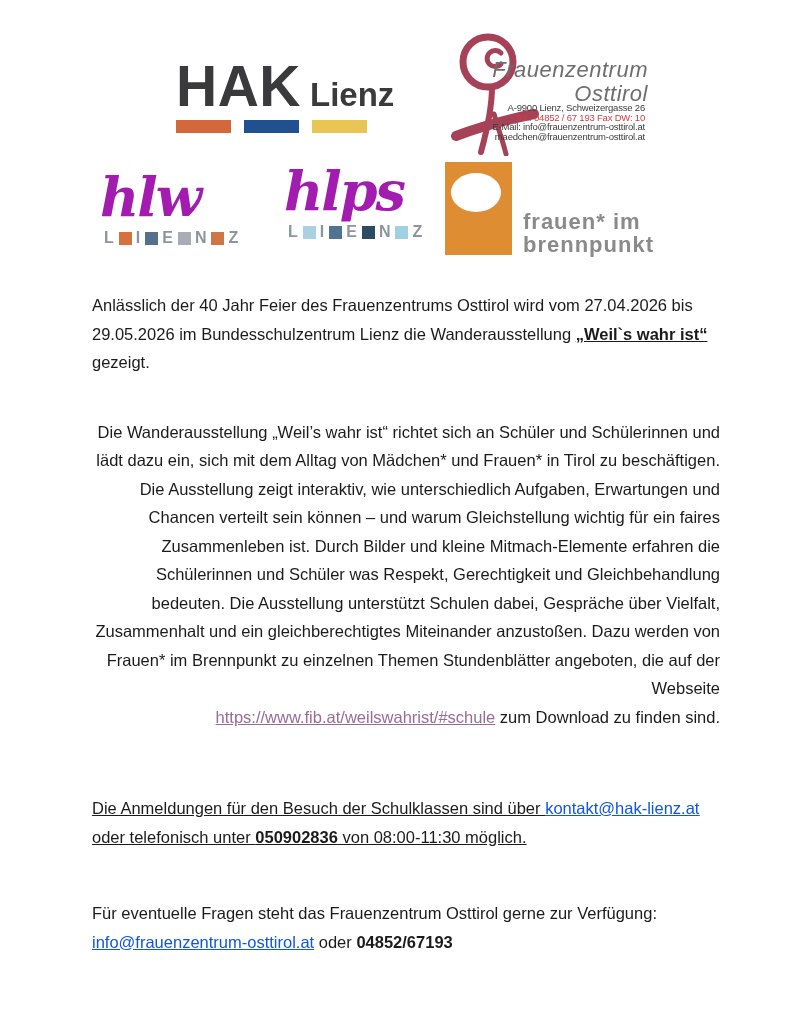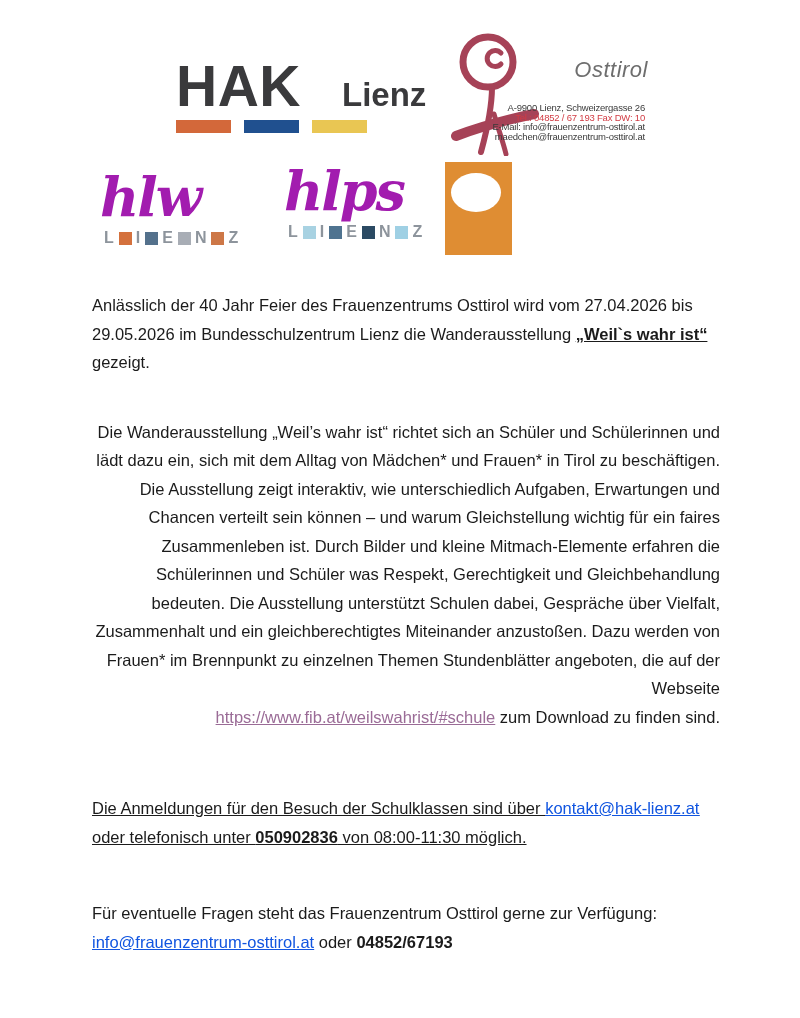--- a/index.html
+++ b/index.html
@@ -3,21 +3,21 @@
 <meta charset="utf-8">
 <style>
   html,body { margin:0; padding:0; }
   body {
     width:800px; height:1018px; background:#ffffff; position:relative;
     font-family:"Liberation Sans", sans-serif; color:#1b1b1b; overflow:hidden;
   }
 
   
   .hak-logo { position:absolute; left:176px; top:58px; }
-  .hak-text { display:flex; align-items:baseline; line-height:1;gap:32px; }
+  .hak-text { display:flex; align-items:baseline; line-height:1; }
   .hak-acronym { font-size:57px; font-weight:700; color:#3a3a3c; letter-spacing:0.5px; }
   .hak-city { font-size:33px; font-weight:700; color:#3a3a3c; margin-left:9px; }
   .hak-bars { display:flex; gap:13px; margin-top:5px; }
   .hak-bar { width:55px; height:13px; }
 
   
   .fz-symbol { position:absolute; left:448px; top:24px; width:92px; height:132px; }
   .fz-title {
     position:absolute; left:430px; top:58px; width:218px; text-align:right;
     font-style:italic; color:#6e6e6e; font-size:22px; line-height:24px; letter-spacing:0.5px;
@@ -77,20 +77,21 @@
 <div class="fz-symbol" style="color: rgb(166, 66, 87);">
   <svg width="92" height="132" viewBox="0 0 92 132">
     <circle cx="40" cy="38" r="25" fill="none" stroke="currentColor" stroke-width="7"></circle>
     <path d="M53 29 a8 8 0 1 0 0 11" fill="none" stroke="currentColor" stroke-width="5" stroke-linecap="round"></path>
     <path d="M44 63 C 44 80 39 106 33 128" fill="none" stroke="currentColor" stroke-width="6" stroke-linecap="round"></path>
     <path d="M46 90 C 50 104 55 118 58 130" fill="none" stroke="currentColor" stroke-width="5" stroke-linecap="round"></path>
     <path d="M8 112 C 32 103 62 95 86 90" fill="none" stroke="currentColor" stroke-width="10" stroke-linecap="round"></path>
   </svg>
 </div>
 <div class="fz-title">
+  <div>Frauenzentrum</div>
   <div>Osttirol</div>
 </div>
 <div class="fz-contact">
   <div>A-9900 Lienz, Schweizergasse 26</div>
   <div style="color: rgb(210, 60, 68);">Tel.: 04852 / 67 193 Fax DW: 10</div>
   <div>E-Mail: info@frauenzentrum-osttirol.at</div>
   <div>maedchen@frauenzentrum-osttirol.at</div>
 </div>
 
 <div class="school-logo hlw-logo">
@@ -120,20 +121,24 @@
     <span class="lienz-letter">N</span>
     <span class="lienz-square" style="background: rgb(159, 208, 228);"></span>
     <span class="lienz-letter">Z</span>
   </div>
 </div>
 
 <div class="fib-logo">
   <div class="fib-block" style="background: rgb(223, 141, 51);">
     <div class="fib-ellipse"></div>
   </div>
+  <div class="fib-text" style="color: rgb(138, 138, 138);">
+    <div>frauen* im</div>
+    <div>brennpunkt</div>
+  </div>
 </div>
 
 <div class="body-text">
 
   <p class="p1"><span>Anlässlich der 40 Jahr Feier des Frauenzentrums Osttirol wird vom 27.04.2026 bis 29.05.2026 im Bundesschulzentrum Lienz die Wanderausstellung </span><span class="seg-emphasis">„Weil`s wahr ist“</span><span> gezeigt.</span></p>
 
   <p class="p2"><span>Die Wanderausstellung „Weil’s wahr ist“ richtet sich an Schüler und Schülerinnen und lädt dazu ein, sich mit dem Alltag von Mädchen* und Frauen* in Tirol zu beschäftigen. Die Ausstellung zeigt interaktiv, wie unterschiedlich Aufgaben, Erwartungen und Chancen verteilt sein können – und warum Gleichstellung wichtig für ein faires Zusammenleben ist. Durch Bilder und kleine Mitmach-Elemente erfahren die Schülerinnen und Schüler was Respekt, Gerechtigkeit und Gleichbehandlung bedeuten. Die Ausstellung unterstützt Schulen dabei, Gespräche über Vielfalt, Zusammenhalt und ein gleichberechtigtes Miteinander anzustoßen. Dazu werden von Frauen* im Brennpunkt zu einzelnen Themen Stundenblätter angeboten, die auf der Webseite</span><br><a class="seg-link" style="color: rgb(154, 107, 150);">https://www.fib.at/weilswahrist/#schule</a><span> zum Download zu finden sind.</span></p>
 
   <p class="p3"><span>Die Anmeldungen für den Besuch der Schulklassen sind über </span><a class="seg-link" style="color: rgb(17, 85, 224);">kontakt@hak-lienz.at</a><span> oder telefonisch unter </span><span class="seg-bold">050902836</span><span> von 08:00-11:30 möglich.</span></p>
 

